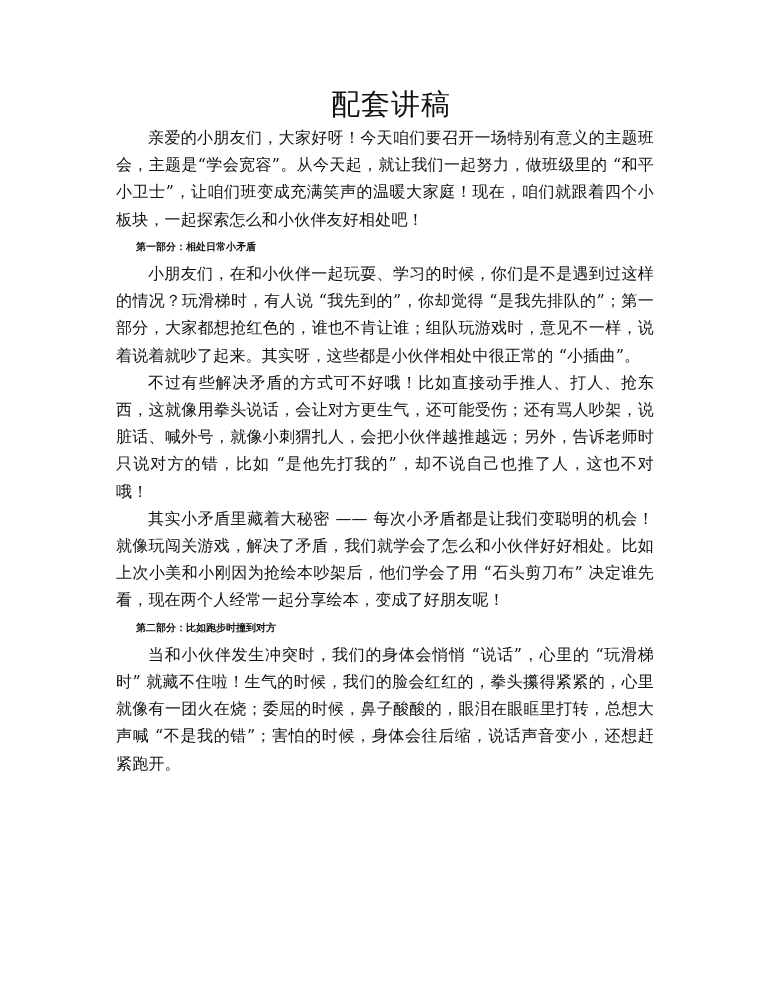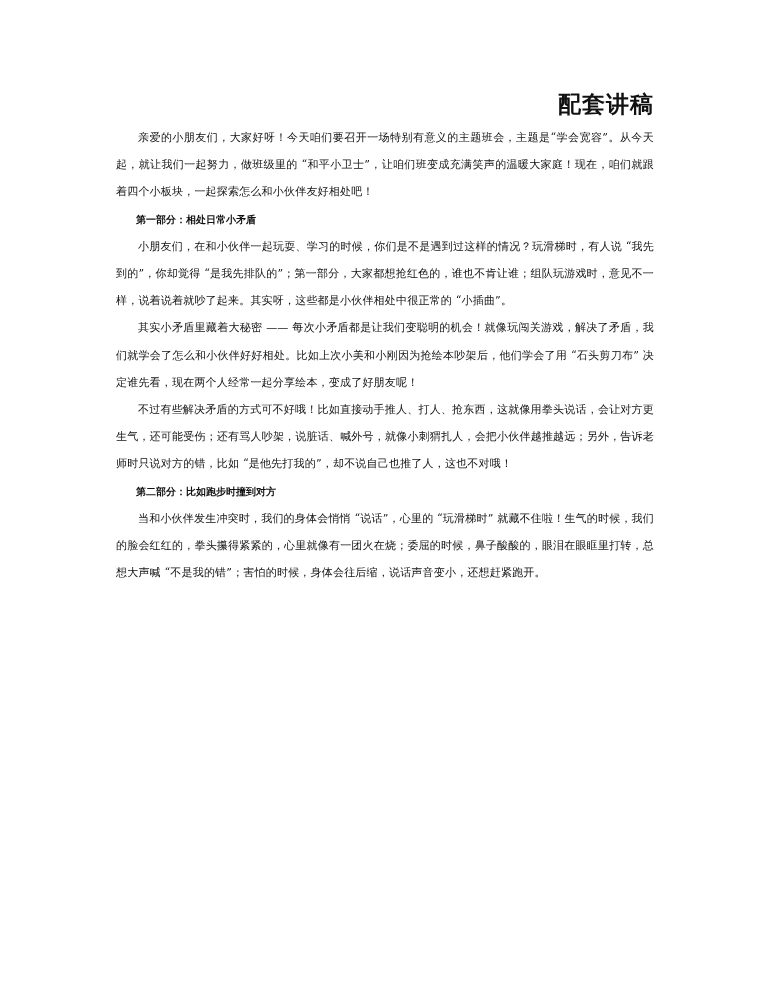--- a/index.html
+++ b/index.html
@@ -15,31 +15,31 @@
       font-family: "DejaVu Serif", "Liberation Serif", serif;
       color: #111111;
     }
     .page {
       position: absolute;
       left: 116px;
       top: 88px;
       width: 538px;
     }
     .title {
-      text-align: right;
+      text-align: center;
       font-family: "DejaVu Sans", "Liberation Sans", sans-serif;
-      font-size: 23px;
+      font-size: 29px;
       line-height: 32px;
       margin: 0 0 4px 0;
-      font-weight: bold;
+      font-weight: normal;
       letter-spacing: 1px;
       padding-left: 12px;
     }
     .para {
-      font-size: 11px;
+      font-size: 16px;
       line-height: 27.2px;
       text-indent: 2em;
       margin: 0;
       text-align: justify;
       letter-spacing: 0.2px;
     }
     .heading {
       font-size: 10px;
       line-height: 27.2px;
       text-indent: 2em;
@@ -52,21 +52,21 @@
 <body>
 
 <div class="page">
   <h1 class="title">配套讲稿</h1>
 
   <p class="para">亲爱的小朋友们，大家好呀！今天咱们要召开一场特别有意义的主题班会，主题是“学会宽容”。从今天起，就让我们一起努力，做班级里的 “和平小卫士”，让咱们班变成充满笑声的温暖大家庭！现在，咱们就跟着四个小板块，一起探索怎么和小伙伴友好相处吧！</p>
 
   <section>
     <p class="heading">第一部分：相处日常小矛盾</p>
     <p class="para">小朋友们，在和小伙伴一起玩耍、学习的时候，你们是不是遇到过这样的情况？玩滑梯时，有人说 “我先到的”，你却觉得 “是我先排队的”；第一部分，大家都想抢红色的，谁也不肯让谁；组队玩游戏时，意见不一样，说着说着就吵了起来。其实呀，这些都是小伙伴相处中很正常的 “小插曲”。</p>
+    <p class="para">不过有些解决矛盾的方式可不好哦！比如直接动手推人、打人、抢东西，这就像用拳头说话，会让对方更生气，还可能受伤；还有骂人吵架，说脏话、喊外号，就像小刺猬扎人，会把小伙伴越推越远；另外，告诉老师时只说对方的错，比如 “是他先打我的”，却不说自己也推了人，这也不对哦！</p>
     <p class="para">其实小矛盾里藏着大秘密 —— 每次小矛盾都是让我们变聪明的机会！就像玩闯关游戏，解决了矛盾，我们就学会了怎么和小伙伴好好相处。比如上次小美和小刚因为抢绘本吵架后，他们学会了用 “石头剪刀布” 决定谁先看，现在两个人经常一起分享绘本，变成了好朋友呢！</p>
-    <p class="para">不过有些解决矛盾的方式可不好哦！比如直接动手推人、打人、抢东西，这就像用拳头说话，会让对方更生气，还可能受伤；还有骂人吵架，说脏话、喊外号，就像小刺猬扎人，会把小伙伴越推越远；另外，告诉老师时只说对方的错，比如 “是他先打我的”，却不说自己也推了人，这也不对哦！</p>
   </section>
 
   <section>
     <p class="heading">第二部分：比如跑步时撞到对方</p>
     <p class="para">当和小伙伴发生冲突时，我们的身体会悄悄 “说话”，心里的 “玩滑梯时” 就藏不住啦！生气的时候，我们的脸会红红的，拳头攥得紧紧的，心里就像有一团火在烧；委屈的时候，鼻子酸酸的，眼泪在眼眶里打转，总想大声喊 “不是我的错”；害怕的时候，身体会往后缩，说话声音变小，还想赶紧跑开。</p>
   </section>
 </div>
 
 </body></html>

